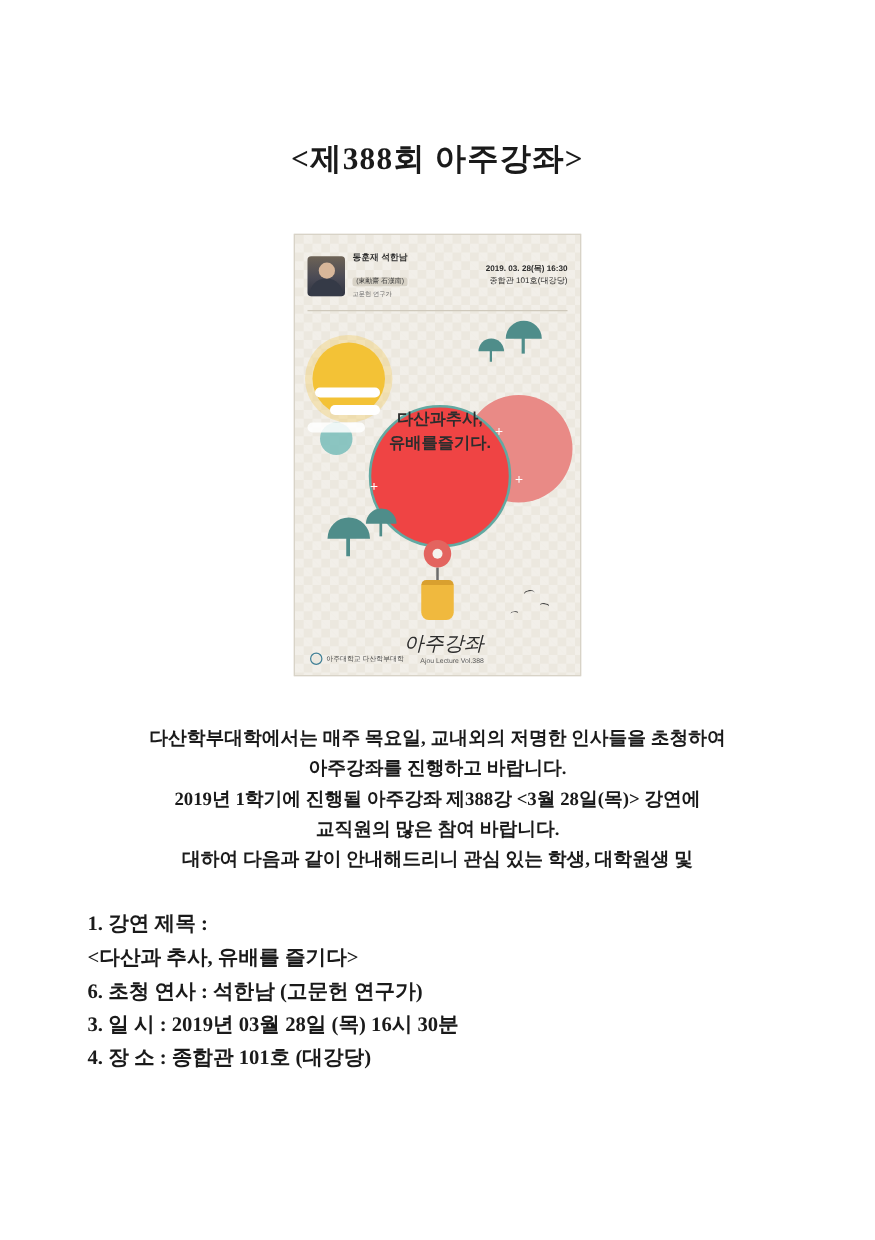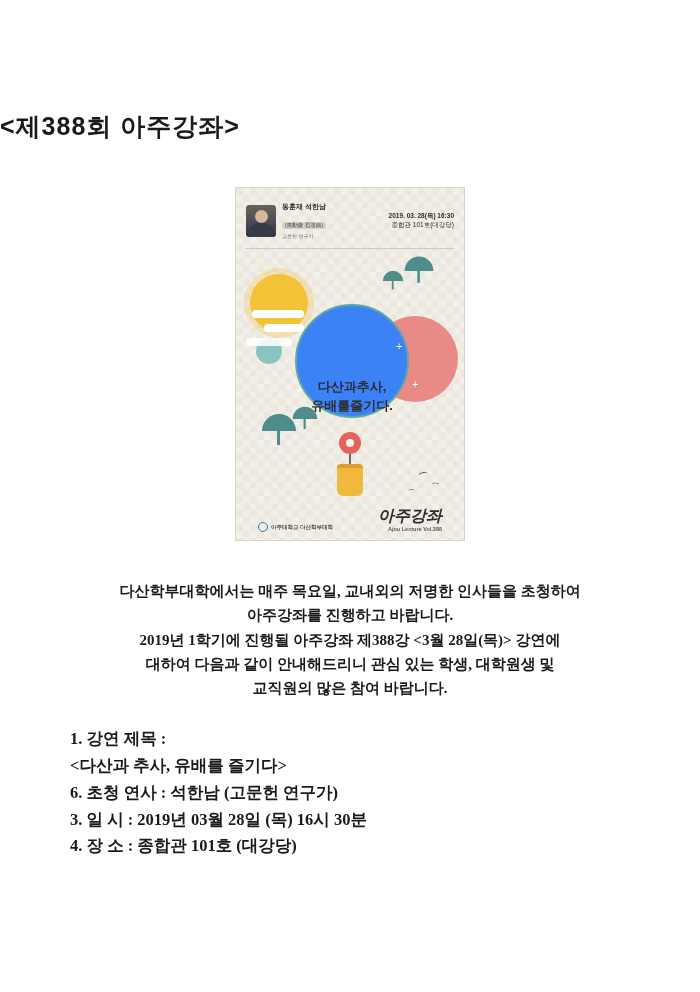--- a/index.html
+++ b/index.html
@@ -16,25 +16,26 @@
   }
 
   .page {
     position: relative;
     width: 700px;
     height: 992px;
     box-sizing: border-box;
   }
 
   .doc-title {
+    text-align: center;
     font-size: 25px;
     font-weight: bold;
     letter-spacing: 1px;
     margin-top: 110px;
-    font-family: Liberation Sans, sans-serif;
+    font-family: Liberation Serif, serif;
   }
 
   
   .poster-wrap {
     display: flex;
     justify-content: center;
     margin-top: 44px;
   }
   .poster {
     position: relative;
@@ -158,28 +159,28 @@
   }
   .cloud {
     position: absolute; left: 16px; top: 122px;
     width: 52px; height: 8px; border-radius: 5px; background: #ffffff;
   }
   .cloud.two { left: 28px; top: 136px; width: 40px; }
   .cloud.three { left: 10px; top: 150px; width: 46px; opacity: .85; }
 
   .c-center {
     position: absolute;
-    left: 50%; top: 116px;
+    left: 50%; top: 136px;
     margin-left: -55px;
     width: 110px; height: 110px;
     border-radius: 50%;
-    background: #3b82f6;
+    background: #ef4444;
     border: 2px solid #62a9a2;
     display: flex;
-    align-items: flex-end;
+    align-items: flex-start;
     justify-content: center;
     text-align: center;
   }
   .c-center .ttl {
     font-size: 13px;
     line-height: 1.45;
     font-weight: bold;
     color: #2d2d2d;
     font-family: "Liberation Sans", sans-serif;
   }
@@ -249,25 +250,24 @@
     font-size: 11px;
     font-family: "Liberation Sans", sans-serif;
   }
   .plus.p1 { left: 160px; top: 152px; }
   .plus.p2 { left: 176px; top: 190px; }
   .plus.p3 { left: 60px; top: 196px; color: #ffffff; }
 
   .poster-footer {
     position: absolute;
     left: 0; right: 0; bottom: 8px;
-    padding: 0 22px;
+    padding: 0 12px;
     display: flex;
     align-items: flex-end;
-    justify-content: space-between;
-    font-weight: bold;
+    justify-content: flex-start;
   }
   .logo-line {
     font-size: 5.5px;
     color: #4a4a4a;
     font-family: "Liberation Sans", sans-serif;
     display: flex;
     align-items: center;
     gap: 3px;
   }
   .logo-mark {
@@ -394,22 +394,22 @@
           <div class="vol">Ajou Lecture Vol.388</div>
         </div>
       </div>
     </div>
   </div>
 
   <div class="intro">
     <div class="line">다산학부대학에서는 매주 목요일, 교내외의 저명한 인사들을 초청하여</div>
     <div class="line">아주강좌를 진행하고 바랍니다.</div>
     <div class="line">2019년 1학기에 진행될 아주강좌 제388강 &lt;3월 28일(목)&gt; 강연에</div>
+    <div class="line">교직원의 많은 참여 바랍니다.</div>
     <div class="line">대하여 다음과 같이 안내해드리니 관심 있는 학생, 대학원생 및</div>
-    <div class="line">교직원의 많은 참여 바랍니다.</div>
   </div>
 
   <div class="details">
     <div class="line">1. 강연 제목 :</div>
     <div class="line">&lt;다산과 추사, 유배를 즐기다&gt;</div>
     <div class="line">6. 초청 연사 : 석한남 (고문헌 연구가)</div>
     <div class="line">3. 일 시 : 2019년 03월 28일 (목) 16시 30분</div>
     <div class="line">4. 장 소 : 종합관 101호 (대강당)</div>
   </div>
 

